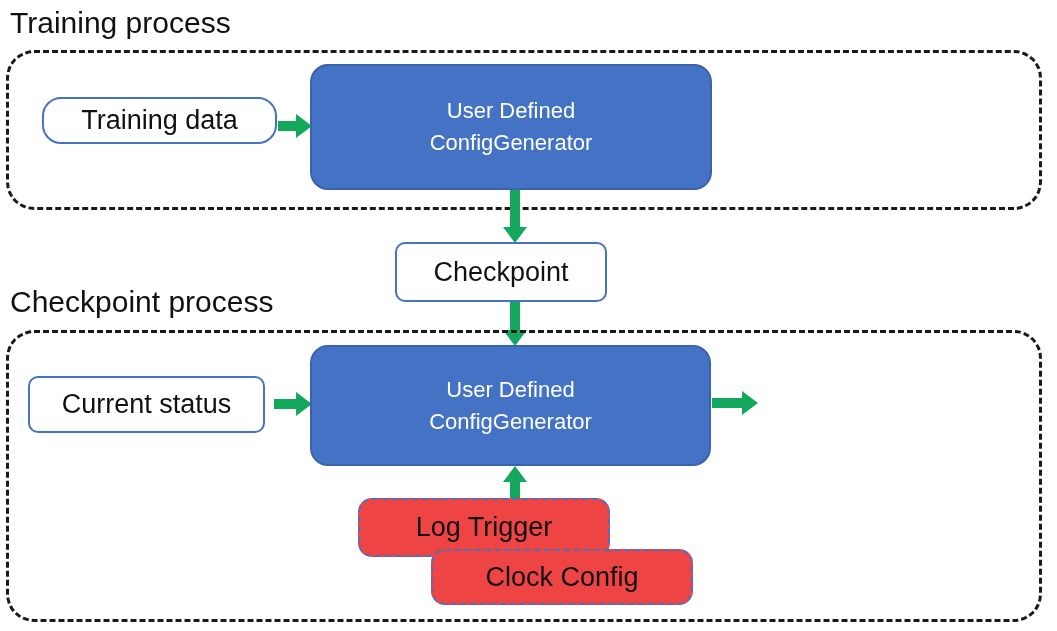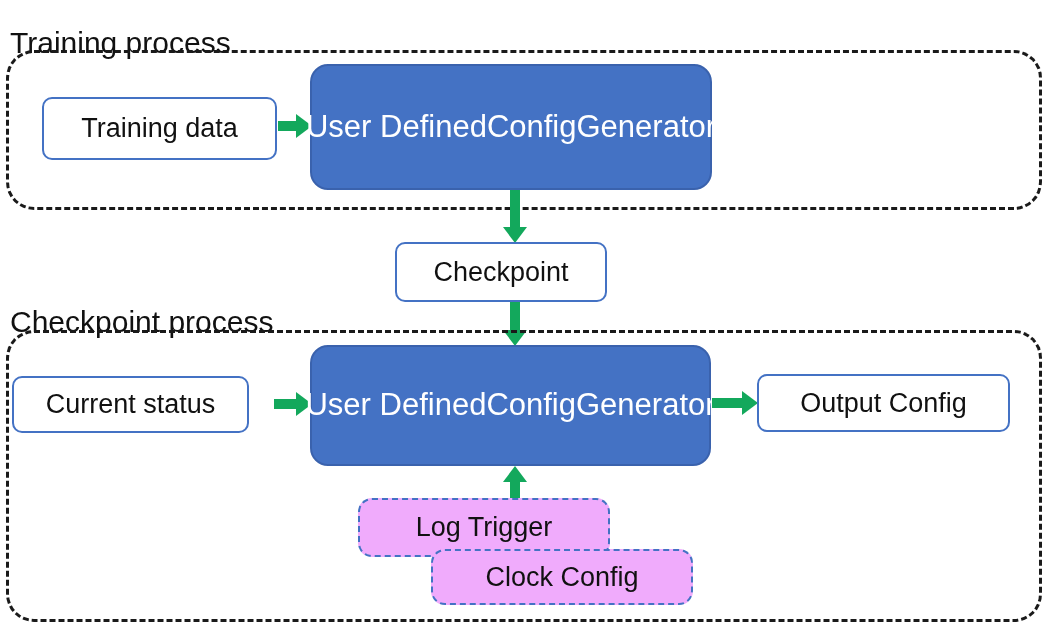--- a/index.html
+++ b/index.html
@@ -13,21 +13,20 @@
   }
   html,body{margin:0;padding:0;background:#ffffff;}
   body{font-family:"Liberation Sans", sans-serif;}
   .canvas{position:relative;width:1057px;height:631px;background:#fff;overflow:hidden;}
 
   .section-label{
     position:absolute;
     font-size:30px;
     color:var(--text-dark);
     white-space:nowrap;
-    margin-top:20px;
   }
 
   .container-dashed{
     position:absolute;
     border:3px dashed var(--container-border);
     border-radius:28px;
     box-sizing:border-box;
     background:transparent;
   }
 
@@ -44,30 +43,30 @@
     border:2px solid var(--outline-border);
     border-radius:10px;
     white-space:nowrap;
   }
 
   .node-blue{
     background:var(--node-fill);
     border:2.5px solid var(--node-border);
     border-radius:18px;
     color:var(--text-light);
-    font-size:31px;
+    font-size:22px;
     line-height:1.45;
-    flex-direction:row;
+    flex-direction:column;
   }
   .node-blue .line{display:block;}
 
   .node-dashed{
     border:2px dashed var(--outline-border);
     border-radius:14px;
-    background:#f0abfc;
+    background:#ef4444;
   }
 
   
   .arrow{position:absolute;}
   .arrow .shaft{position:absolute;background:var(--arrow);}
   .arrow .head{position:absolute;width:0;height:0;}
 
   .arrow-right .shaft{left:0;right:13px;top:50%;margin-top:-5px;height:10px;}
   .arrow-right .head{
     right:0;top:50%;margin-top:-12px;
@@ -94,21 +93,21 @@
 </style>
 </head>
 <body>
 
 <div class="canvas">
 
   <div class="section-label" style="left:10px;top:6px;">Training process</div>
 
   <div class="container-dashed" style="left:6px;top:50px;width:1036px;height:160px;"></div>
 
-  <div class="node" style="left:42px;top:97px;width:235px;height:63px;">Training data</div>
+  <div class="node" style="left:42px;top:97px;width:235px;height:47px;border-radius:19px;">Training data</div>
 
   <div class="arrow arrow-right" style="left:278px;top:114px;width:34px;height:24px;">
     <div class="shaft"></div>
     <div class="head"></div>
   </div>
 
   <div class="node node-blue" style="left:310px;top:64px;width:402px;height:126px;">
     <span class="line">User Defined</span>
     <span class="line">ConfigGenerator</span>
   </div>
@@ -122,38 +121,37 @@
 
   <div class="arrow arrow-down" style="left:503px;top:302px;width:24px;height:44px;">
     <div class="shaft"></div>
     <div class="head"></div>
   </div>
 
   <div class="section-label" style="left:10px;top:285px;">Checkpoint process</div>
 
   <div class="container-dashed" style="left:6px;top:330px;width:1036px;height:292px;"></div>
 
-  <div class="node" style="left:12px;top:376px;width:237px;height:57px;">Current status</div>
+  <div class="node" style="left:28px;top:376px;width:237px;height:57px;">Current status</div>
 
   <div class="arrow arrow-right" style="left:274px;top:392px;width:38px;height:24px;">
     <div class="shaft"></div>
     <div class="head"></div>
   </div>
 
   <div class="node node-blue" style="left:310px;top:345px;width:401px;height:121px;">
     <span class="line">User Defined</span>
     <span class="line">ConfigGenerator</span>
   </div>
 
   <div class="arrow arrow-right" style="left:712px;top:391px;width:46px;height:24px;">
     <div class="shaft"></div>
     <div class="head"></div>
   </div>
 
-  <div class="node" style="left:757px;top:374px;width:253px;height:58px;">Output Config</div>
 
   <div class="arrow arrow-up" style="left:503px;top:466px;width:24px;height:33px;">
     <div class="shaft"></div>
     <div class="head"></div>
   </div>
 
   <div class="node node-dashed" style="left:358px;top:498px;width:252px;height:59px;z-index:1;">Log Trigger</div>
 
   <div class="node node-dashed" style="left:431px;top:549px;width:262px;height:56px;z-index:2;">Clock Config</div>
 

